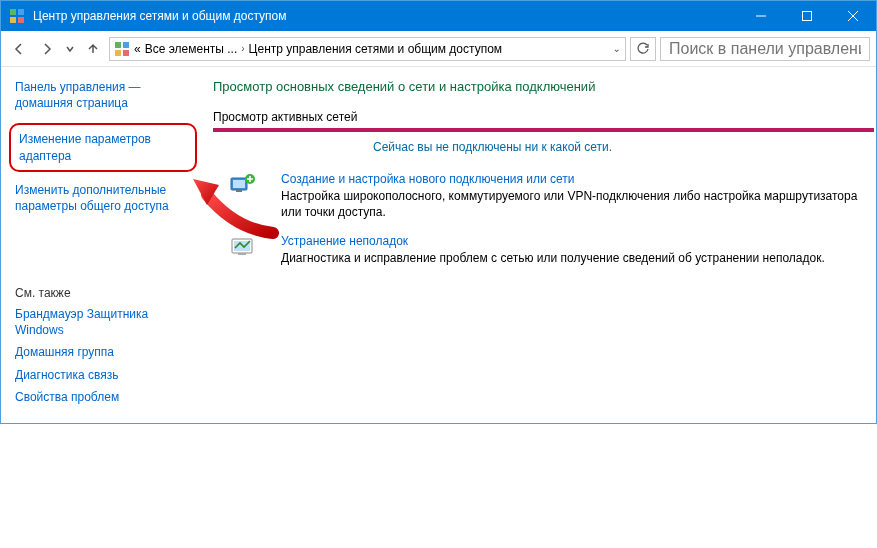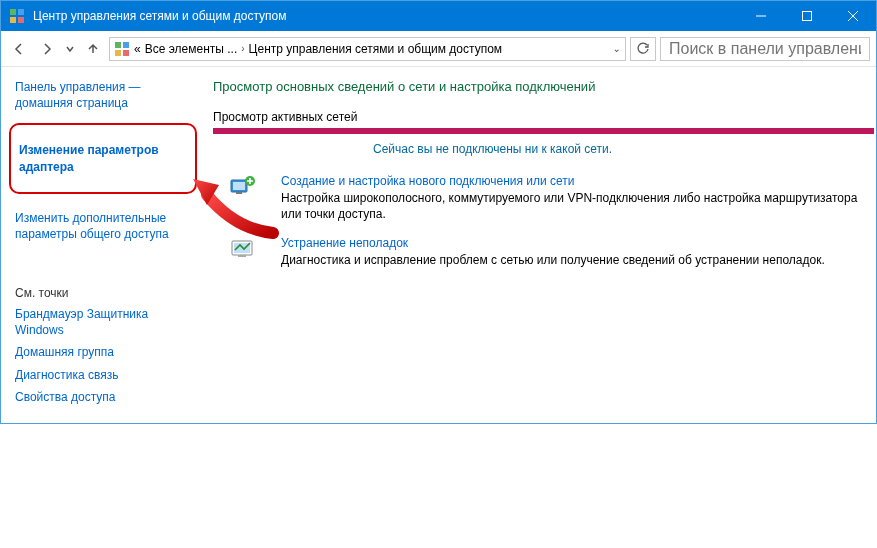--- a/index.html
+++ b/index.html
@@ -101,45 +101,44 @@
   .sidebar a.link {
     color: #0066cc;
     text-decoration: none;
     display: block;
     line-height: 1.35;
   }
   .sidebar .home { margin-bottom: 14px; }
   .sidebar .highlighted {
     border: 2px solid #d60000;
     border-radius: 10px;
-    padding: 17px 8px;
-    margin: -2px -4px 16px -6px;
+    padding: 6px 8px;
+    margin: -2px -4px 10px -6px;
     position: relative;
-    font-weight: bold;
   }
   .sidebar .item3 { margin-bottom: 14px; }
   .sidebar .spacer { flex: 1; }
   .see-also-title { color: #333; margin-bottom: 6px; }
   .see-also a.link { margin-bottom: 6px; }
 
   .main {
     flex: 1;
     padding: 12px 2px 12px 10px;
   }
   .main h1 {
     font-size: 13px;
     font-weight: normal;
     color: #0a6b3a;
     margin: 0 0 16px 0;
   }
   .section-title {
     font-size: 12px;
     color: #000;
     padding-bottom: 4px;
-    border-bottom: 6px solid #be185d;
+    border-bottom: 4px solid #be185d;
     margin-bottom: 8px;
   }
   .no-conn {
     margin: 6px 0 18px 160px;
     color: #0369a1;
   }
   .task {
     display: flex;
     gap: 24px;
     margin: 8px 0 14px 16px;
@@ -259,25 +258,25 @@
 
       <div class="highlighted">
         <a class="link">Изменение параметров адаптера</a>
       </div>
 
       <a class="link item3">Изменить дополнительные параметры общего доступа</a>
 
       <div class="spacer"></div>
 
       <div class="see-also">
-        <div class="see-also-title">См. точки</div>
+        <div class="see-also-title">См. также</div>
         <a class="link">Брандмауэр Защитника Windows</a>
         <a class="link">Домашняя группа</a>
         <a class="link">Диагностика связь</a>
-        <a class="link">Свойства доступа</a>
+        <a class="link">Свойства проблем</a>
       </div>
     </div>
 
     <div class="main">
       <h1>Просмотр основных сведений о сети и настройка подключений</h1>
 
       <div class="section-title">Просмотр активных сетей</div>
       <div class="no-conn">Сейчас вы не подключены ни к какой сети.</div>
 
 

